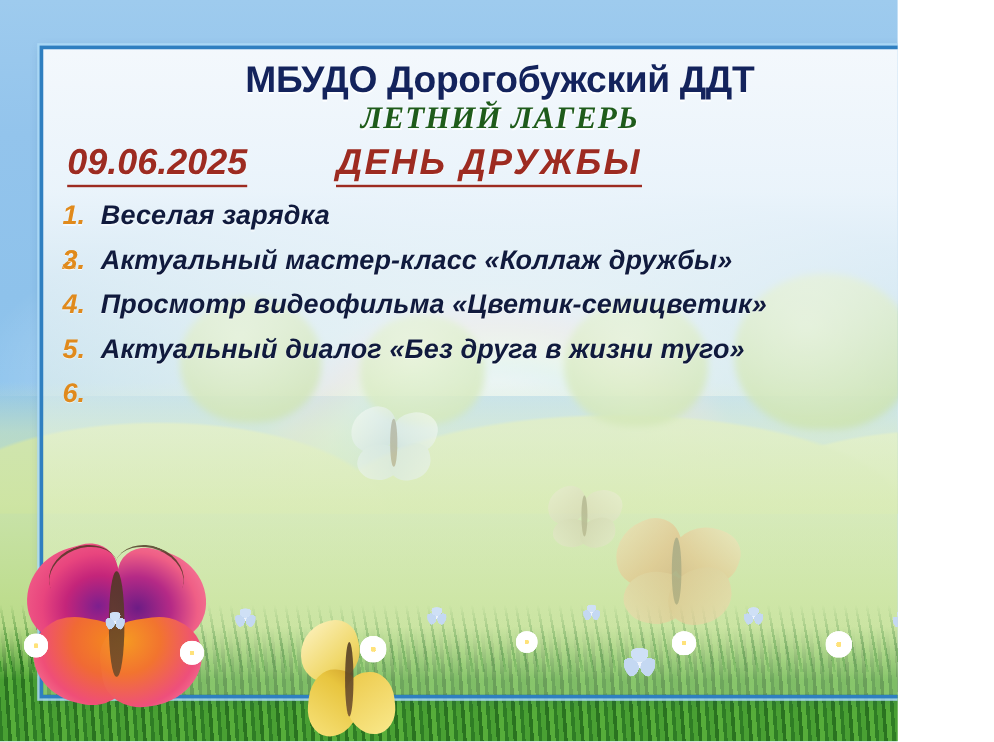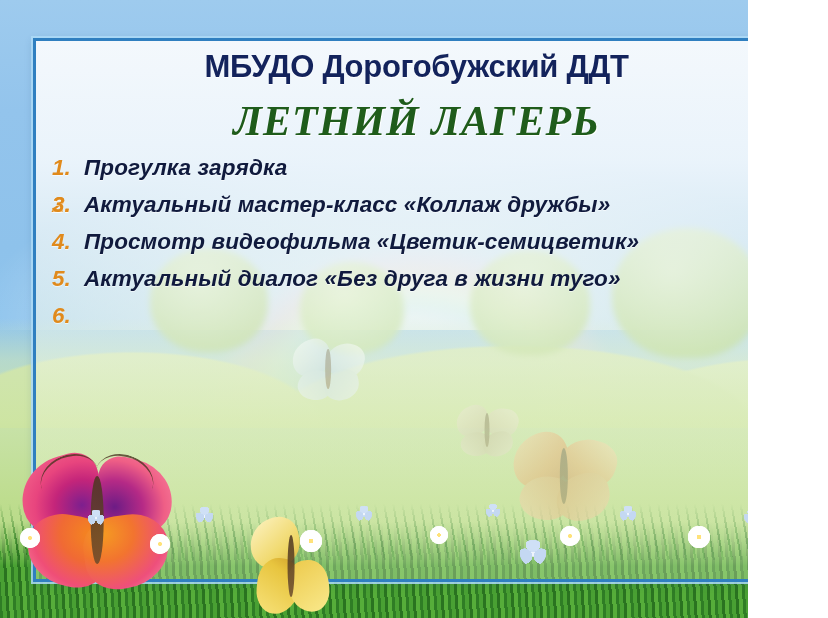--- a/index.html
+++ b/index.html
@@ -231,24 +231,24 @@
     line-height: 1.04;
     text-shadow: 0 1px 0 rgba(255,255,255,.9);
     white-space: nowrap;
   }
   #camp-title {
     text-align: center;
     color: #1f5c1b;
     font-family: "Liberation Serif", serif;
     font-weight: 700;
     font-style: italic;
-    font-size: 42px;
+    font-size: 26px;
     letter-spacing: 1px;
     line-height: 1.06;
-    margin-top: 16px;
+    margin-top: 2px;
     text-shadow: 1px 1px 0 rgba(255,255,255,.85);
     white-space: nowrap;
   }
 
   
   #headline-row {
     display: flex;
     align-items: flex-end;
     justify-content: flex-start;
     gap: 74px;
@@ -331,23 +331,27 @@
   <div class="layer tree" id="tree-a"></div>
   <div class="layer tree" id="tree-e"></div>
 
   <div id="card">
     <div id="card-inner">
 
       <div id="org-title">МБУДО Дорогобужский ДДТ</div>
 
       <div id="camp-title">ЛЕТНИЙ ЛАГЕРЬ</div>
 
+      <div id="headline-row">
+        <span id="poster-date">09.06.2025</span>
+        <span id="day-theme">ДЕНЬ  ДРУЖБЫ</span>
+      </div>
 
       <ul id="programme">
-          <li><span class="num">1.</span><span class="txt">Прогулка зарядка</span></li>
+          <li><span class="num">1.</span><span class="txt">Веселая зарядка</span></li>
           <li><span class="num">2.</span></li>
           <li><span class="num">3.</span><span class="txt">Актуальный мастер-класс «Коллаж дружбы»</span></li>
           <li><span class="num">4.</span><span class="txt">Просмотр видеофильма «Цветик-семицветик»</span></li>
           <li><span class="num">5.</span><span class="txt">Актуальный диалог «Без друга в жизни туго»</span></li>
           <li><span class="num">6.</span></li>
         </ul>
 
     </div>
   </div>
 

